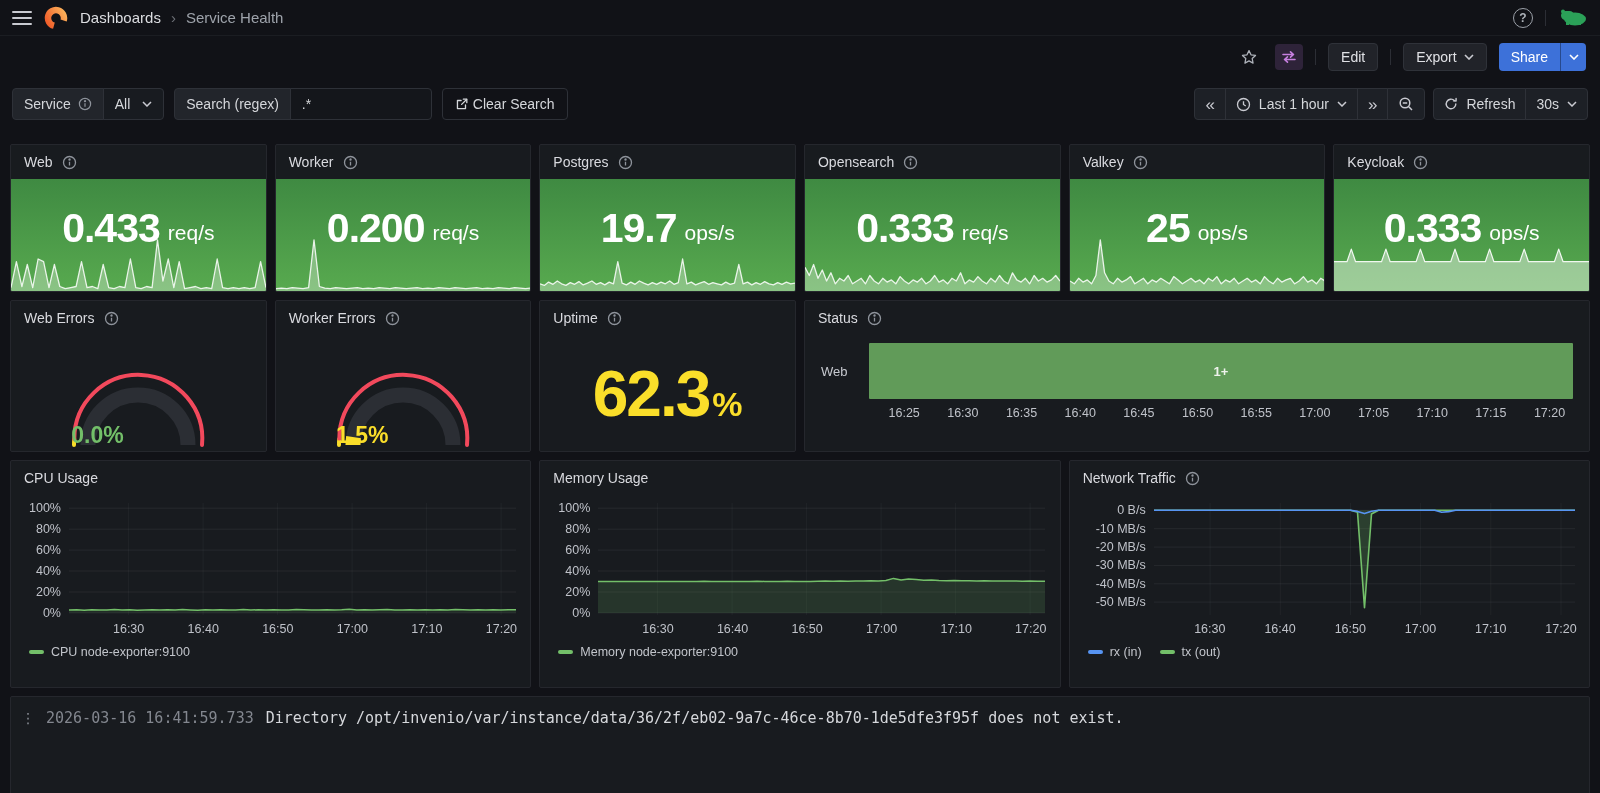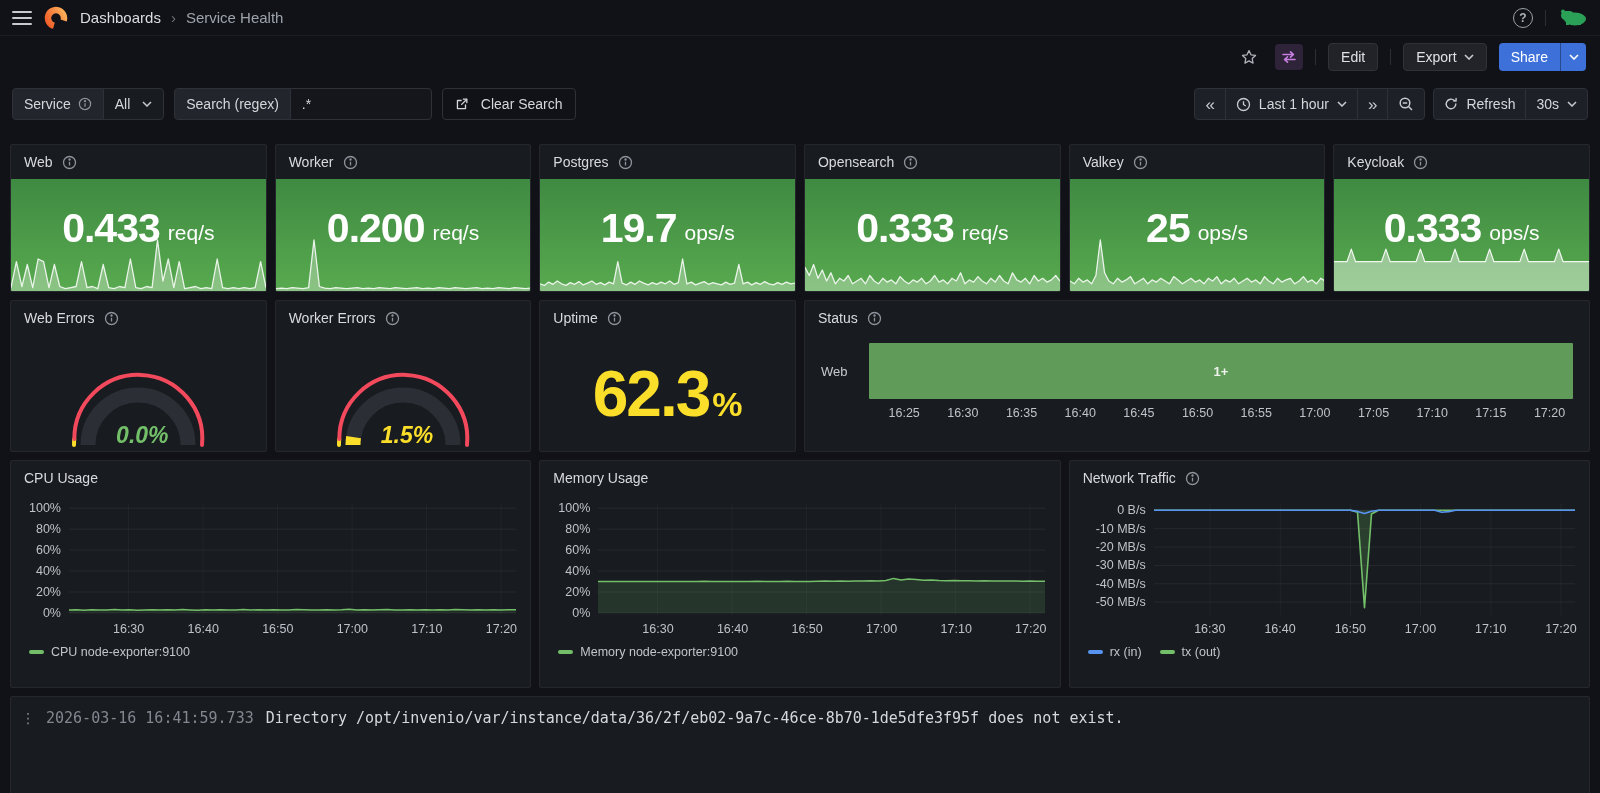--- a/index.html
+++ b/index.html
@@ -34,21 +34,21 @@
   
   .filterbar { display:flex; align-items:flex-start; margin:10px 12px 12px; height:34px; }
   .seg-group { display:flex; }
   .seg { height:32px; display:flex; align-items:center; gap:7px; padding:0 11px; border:1px solid #2e3138; background:#22252b; font-size:14px; font-weight:500; color:#d5d7db; }
   .seg + .seg { margin-left:-1px; }
   .seg.first { border-radius:4px 0 0 4px; }
   .seg.last { border-radius:0 4px 4px 0;gap:12px; }
   .seg.value { background:#181b20; }
   .seg-input { width:118px; background:#14161b; color:#d5d7db; font-size:14px; border:none; outline:none; }
   .gap10 { width:10px; } .gap8 { width:8px; }
-  .btn-outline { height:32px; padding:0 12px; display:flex; align-items:center; gap:12px; background:transparent; border:1px solid #2e3138; border-radius:4px; font-size:14px; font-weight:500; color:#d5d7db; cursor:pointer; }
+  .btn-outline { height:32px; padding:0 12px; display:flex; align-items:center; gap:4px; background:transparent; border:1px solid #2e3138; border-radius:4px; font-size:14px; font-weight:500; color:#d5d7db; cursor:pointer; }
   .fb-right { margin-left:auto; display:flex; align-items:center; }
   .tbtn { height:32px; padding:0 10px; display:flex; align-items:center; gap:8px; background:#1d2026; border:1px solid #2e3138; font-size:14px; font-weight:500; color:#d5d7db; cursor:pointer; }
   .tbtn + .tbtn { margin-left:-1px; }
   .tbtn.first { border-radius:4px 0 0 4px; } .tbtn.last { border-radius:0 4px 4px 0; }
   .chev-txt { font-size:17px; line-height:1; color:#c9cad1; }
 
   
   .dash { padding:10px 10px 0; }
   .grid { display:grid; grid-template-columns:repeat(6,1fr); gap:8px; margin-bottom:8px; }
   .panel { background:#181b1f; border:1px solid #25272d; border-radius:2px; overflow:hidden; }
@@ -64,21 +64,21 @@
   .stat-body { height:113px; position:relative; background:linear-gradient(180deg,#3f8a42 0%,#58aa4f 100%); }
   .spark { position:absolute; left:0; right:0; bottom:0; height:55px; }
   .spark svg, .plot svg { display:block; }
   .stat-value { position:absolute; inset:0 0 14px 0; display:flex; align-items:center; justify-content:center; }
   .stat-num { font-size:41px; font-weight:700; color:#fff; letter-spacing:-1px; }
   .stat-unit { font-size:21px; font-weight:500; color:#fff; margin-left:8px; transform:translateY(4px); }
 
   
   .gauge-body { height:118px; display:flex; align-items:flex-end; justify-content:center; }
   .gauge-wrap { position:relative; width:150px; height:100px; }
-  .gauge-value { position:absolute; left:8px; right:0; bottom:4px; text-align:center; font-size:23px; font-weight:700;font-style:italic; }
+  .gauge-value { position:absolute; left:8px; right:0; bottom:4px; font-size:23px; font-weight:700; }
 
   
   .uptime-body { height:118px; display:flex; align-items:center; justify-content:center; }
   .uptime-line { display:flex; align-items:baseline; color:#fade2a; }
   .uptime-num { font-size:64px; font-weight:700; letter-spacing:-2px; }
   .uptime-unit { font-size:34px; font-weight:700; margin-left:3px; }
 
   
   .status-body { padding:8px 16px 0 16px; }
   .status-row { display:flex; align-items:center; gap:16px; }

